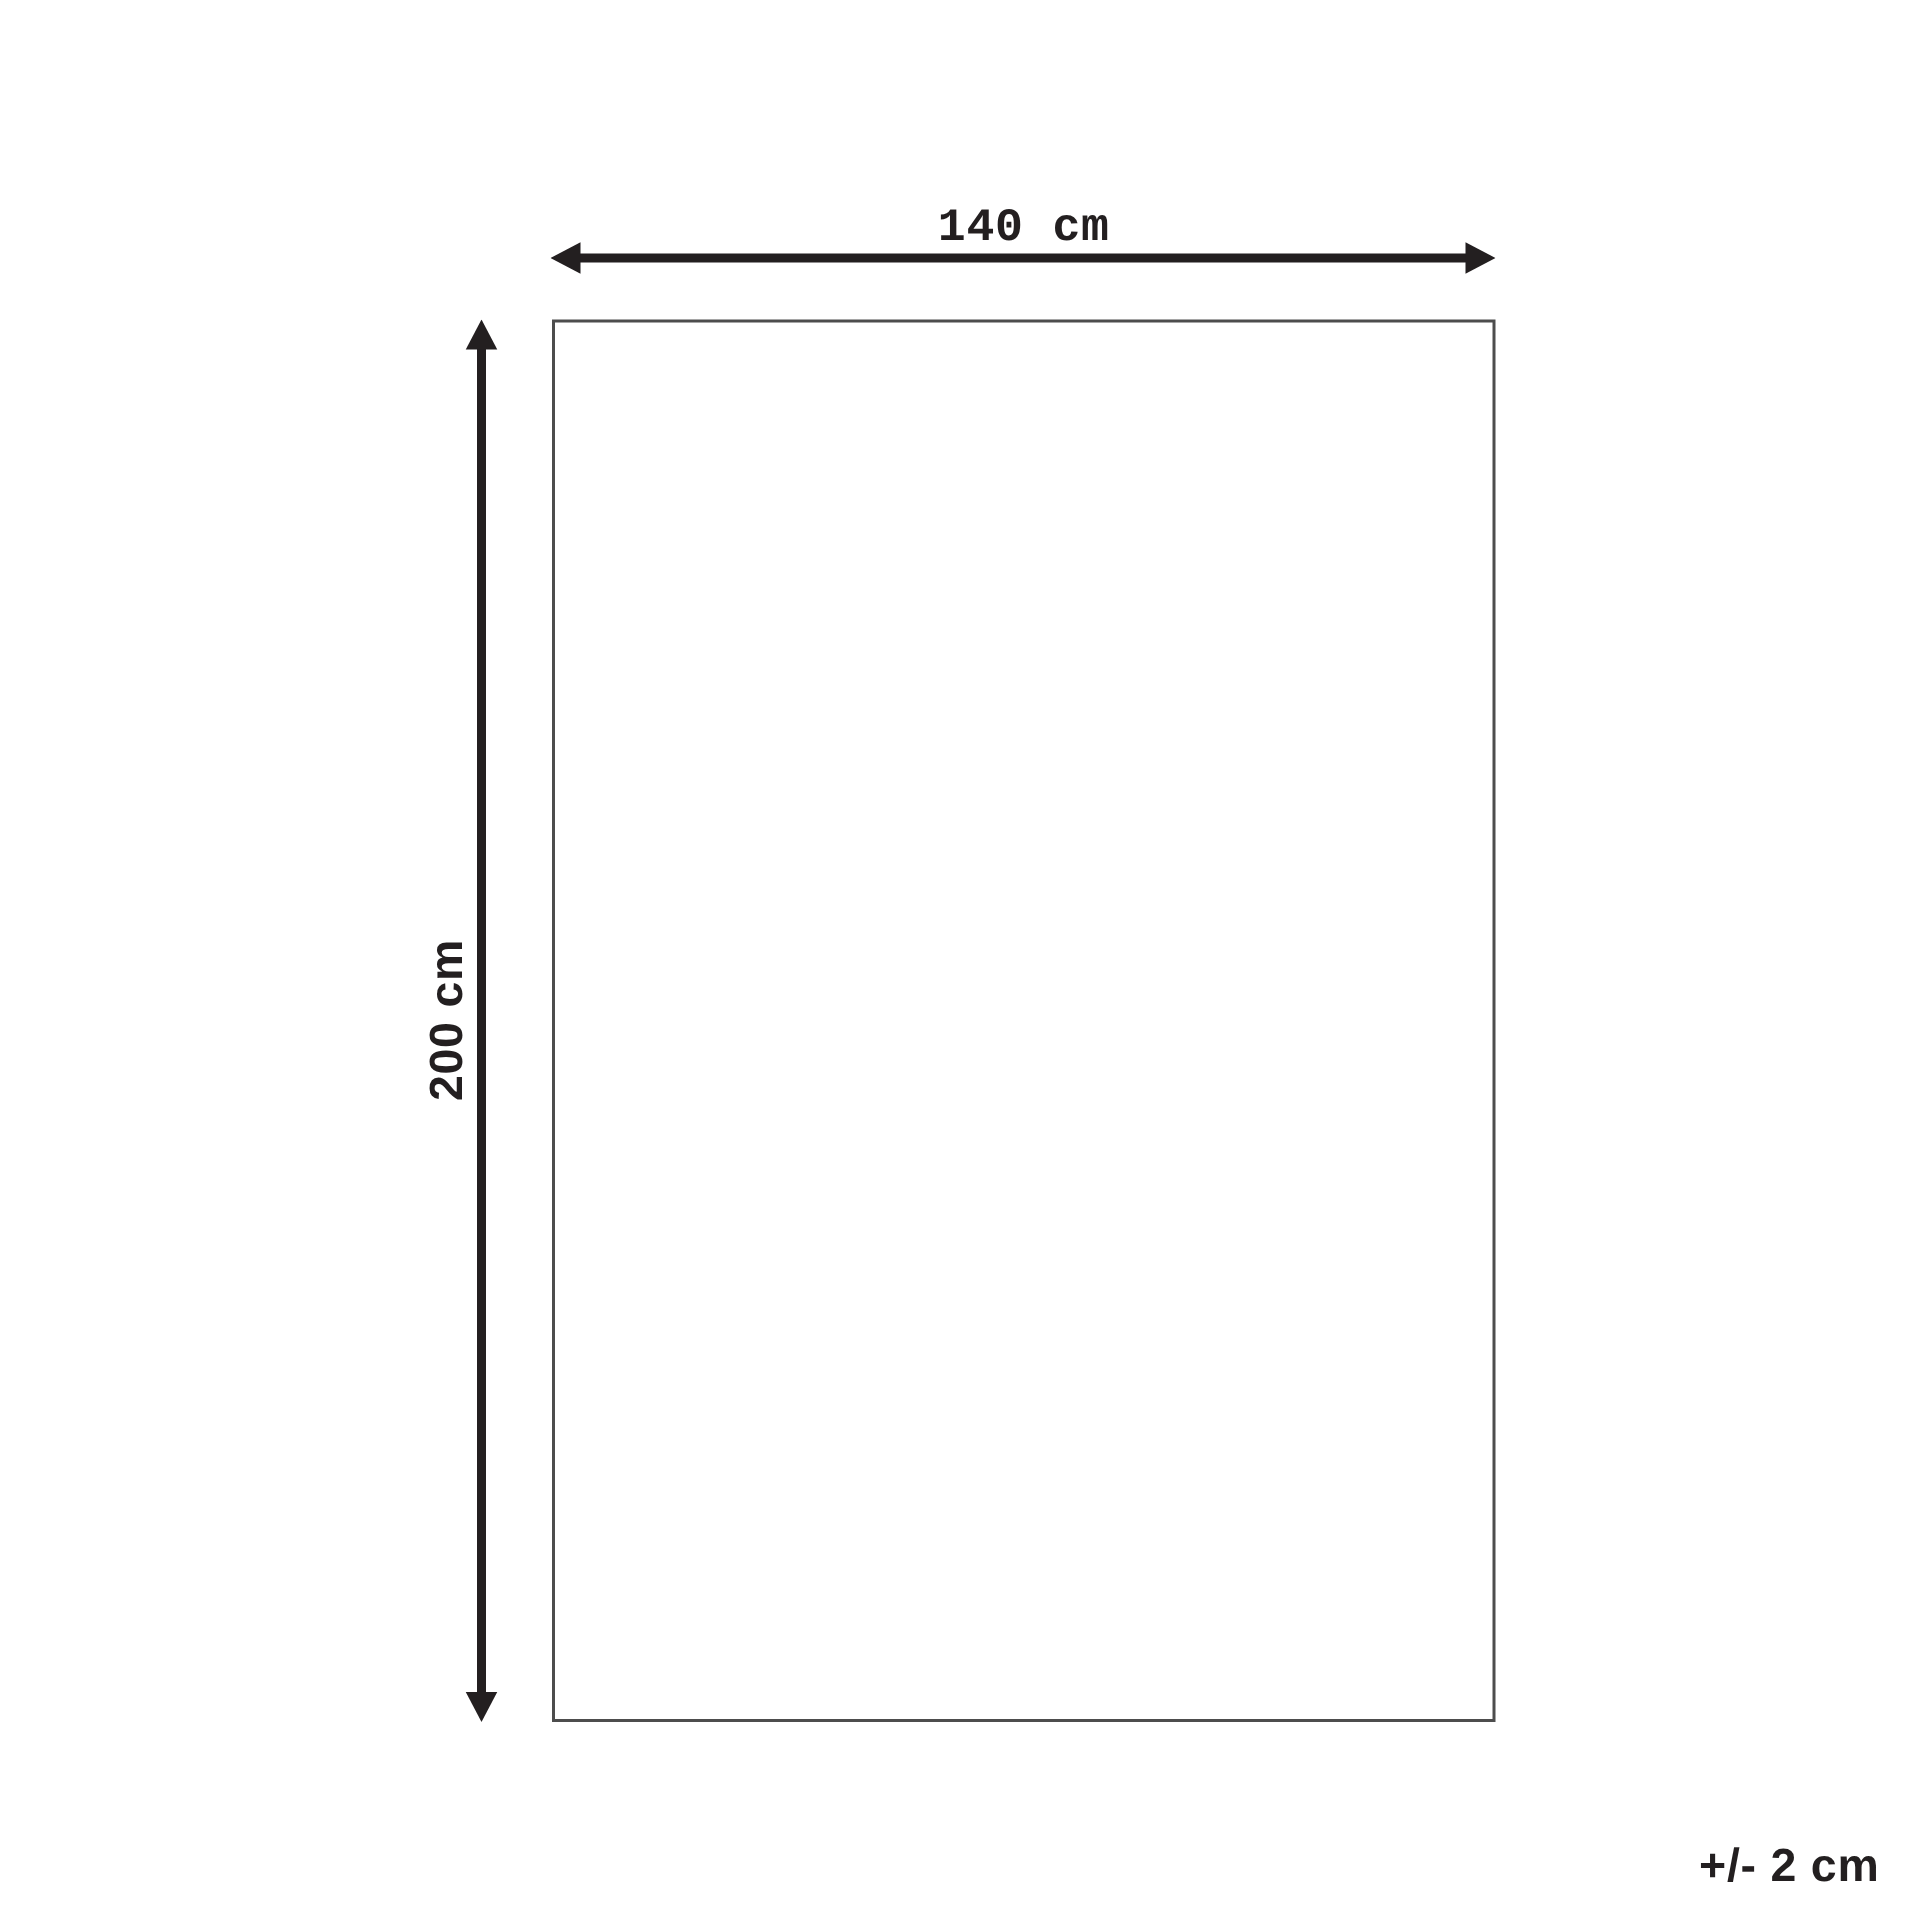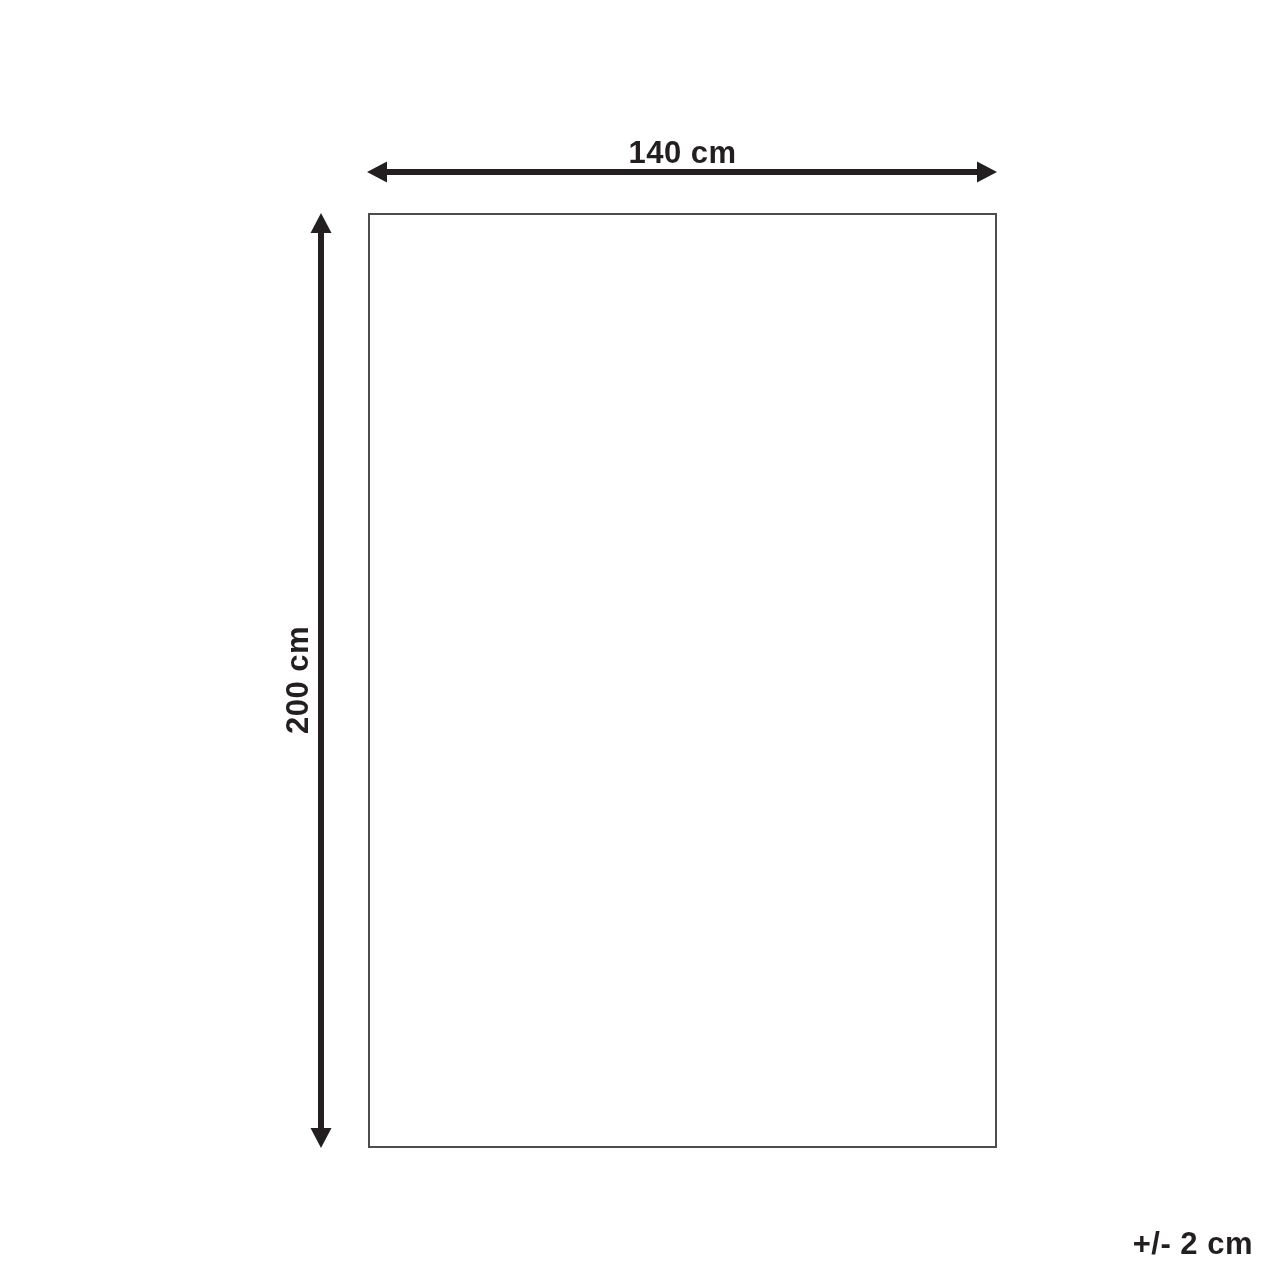--- a/index.html
+++ b/index.html
@@ -32,20 +32,21 @@
     color: var(--text);
     font-size: 31px;
     font-weight: bold;
     letter-spacing: 0.5px;
     white-space: nowrap;
   }
   .width-label {
     left: 368px; top: 135px;
     width: 629px;
     text-align: center;
+    font-family: Liberation Mono, monospace;
   }
   .height-label {
     left: 198px; top: 660px;
     width: 200px; height: 40px;
     text-align: center;
     line-height: 40px;
     transform: rotate(-90deg);
     transform-origin: center center;
   }
   .tolerance-label {

